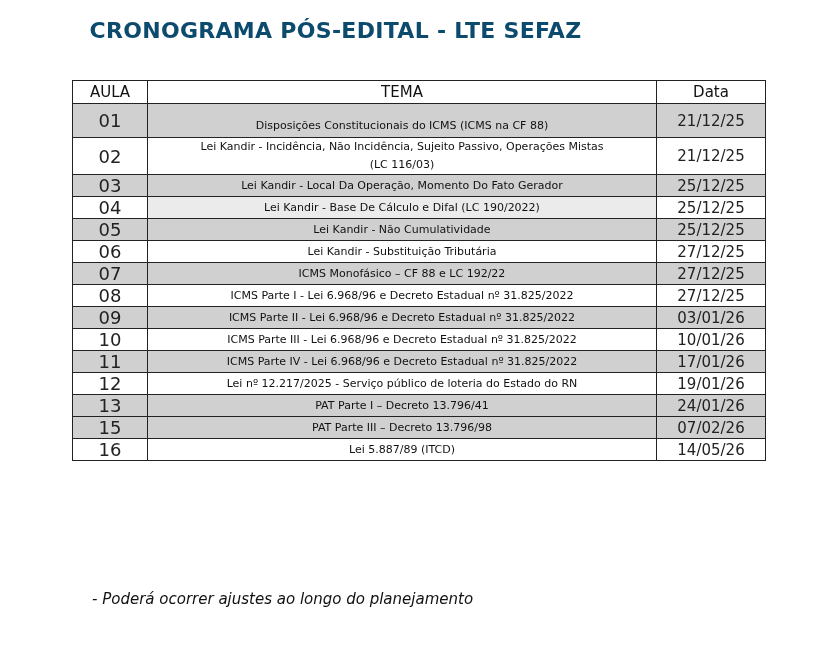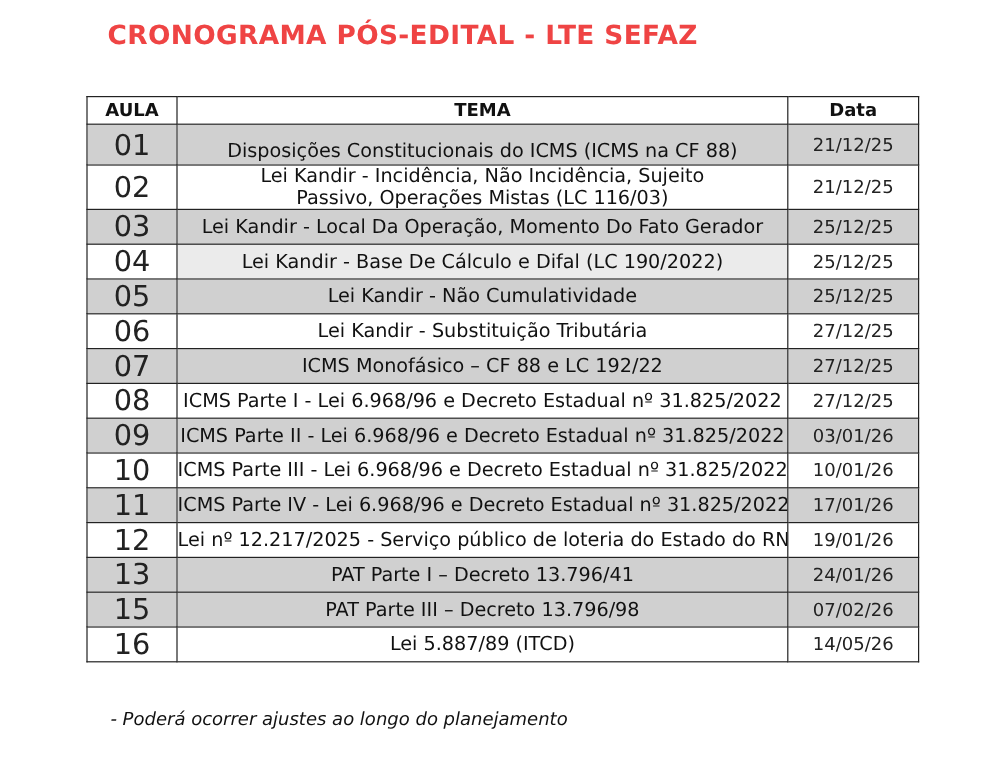--- a/index.html
+++ b/index.html
@@ -1,27 +1,27 @@
 <!DOCTYPE html>
 <html><head>
 <meta charset="utf-8">
 <style>
   html, body { margin: 0; padding: 0; background: #ffffff; }
   body { width: 827px; height: 646px; position: relative; overflow: hidden;
          font-family: "DejaVu Sans", "Liberation Sans", sans-serif; color: #111; }
   .title { position: absolute; top: 18px; left: 0; width: 671px; text-align: center;
            font-family: "DejaVu Sans", sans-serif; font-weight: bold; font-size: 22px;
-           color: #ef4444; letter-spacing: 0.3px; }
+           color: #0c4a6e; letter-spacing: 0.3px; }
   table.sched { position: absolute; left: 72px; top: 80px; width: 693px;
                 border-collapse: collapse; table-layout: fixed; }
   table.sched td, table.sched th { border: 1px solid #222; padding: 0; text-align: center;
                 vertical-align: middle; overflow: hidden; white-space: nowrap; }
-  th { font-weight: bold; font-size: 15px; height: 22px; background: #fff; margin-left: 29px; }
-  td.aula { font-size: 24px; font-weight: 500; color: #222; }
-  td.tema { font-size: 16px; color: #111; line-height: 18px; }
+  th { font-weight: normal; font-size: 15px; height: 22px; background: #fff; margin-left: 29px; }
+  td.aula { font-size: 18px; font-weight: 500; color: #222; }
+  td.tema { font-size: 11px; color: #111; line-height: 18px; }
   td.data { font-size: 15px; color: #222; }
   tr.gray td { background: #d0d0d0; }
   tr.white td { background: #ffffff; }
   tr.r { height: 16px; }
   tr.tall { height: 34px; }
   tr.first td.tema { vertical-align: bottom; padding-bottom: 2px; }
   td.light { background: #ebebeb !important; }
   .wrap { white-space: normal !important; margin-top: 20px; }
   .note { position: absolute; left: 92px; top: 590px; font-style: italic;
           font-size: 15px; color: #111; }

